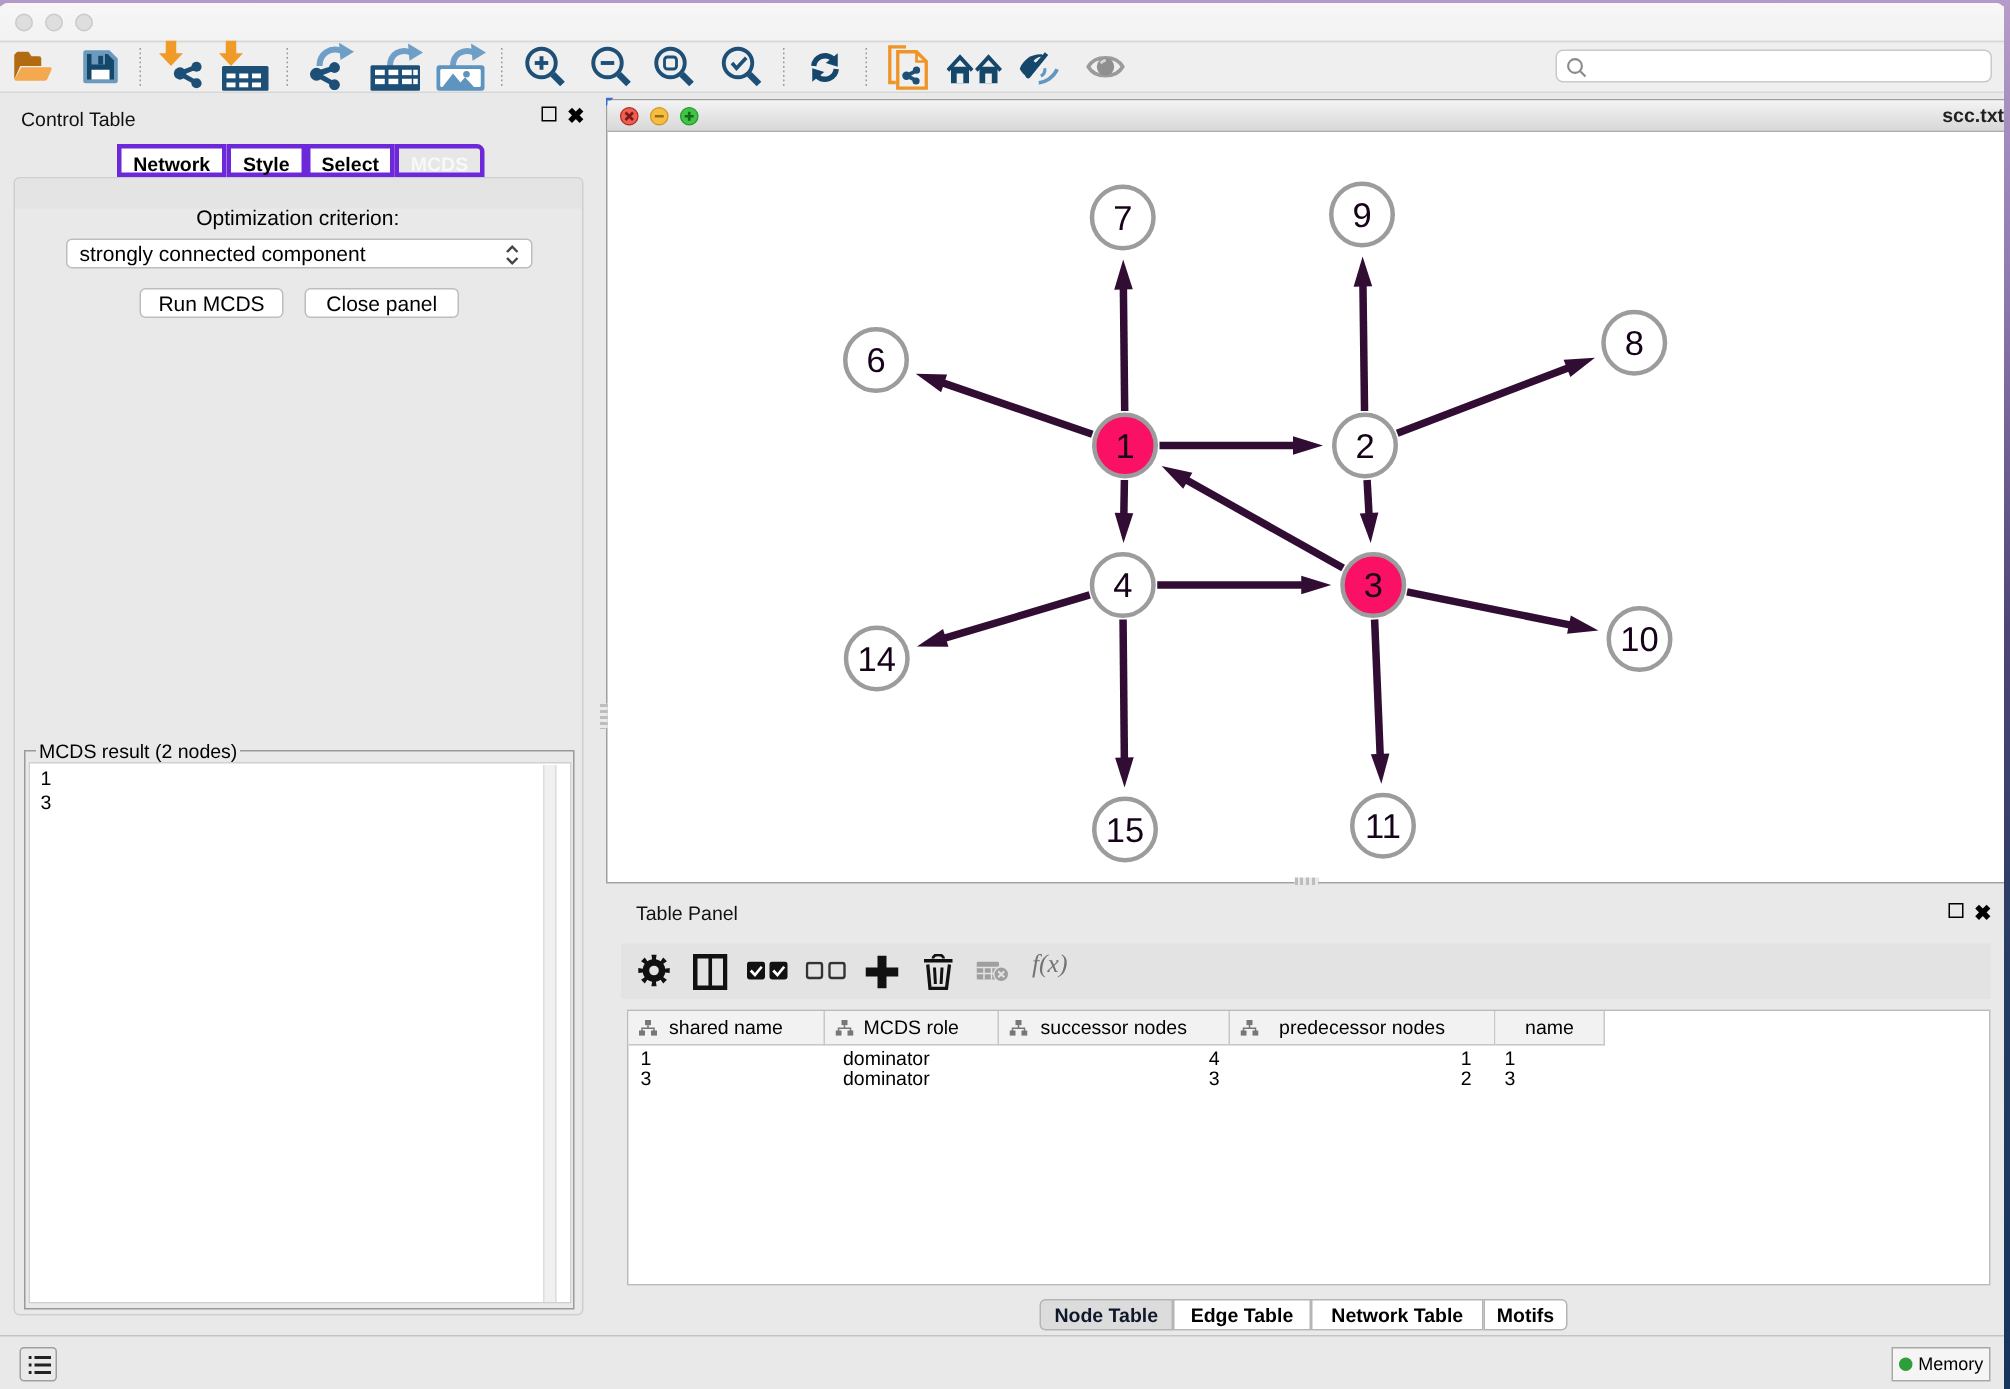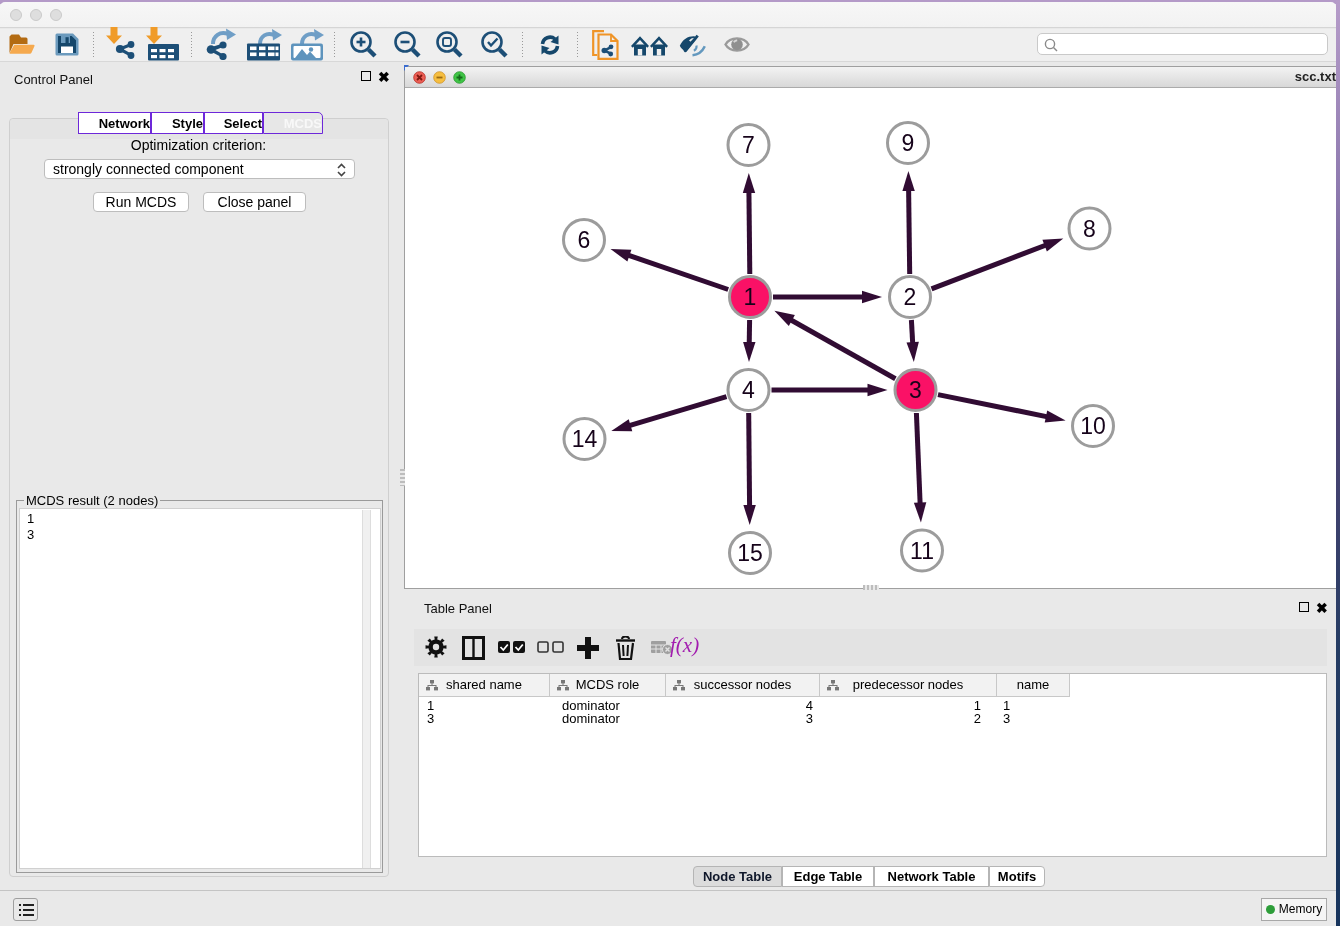--- a/index.html
+++ b/index.html
@@ -14,21 +14,21 @@
 #ttext{width:100%;text-align:center;top:7px;color:#9b9b9b;font-size:13px}
 
 #toolbar{left:0;top:29px;width:1336px;height:33px;background:#efefef;border-bottom:1px solid #d8d8d8}
 .vsep{position:absolute;top:3px;height:26px;width:1px;background-image:linear-gradient(#9a9a9a 33%,rgba(0,0,0,0) 0%);background-size:1px 3px}
 #search{left:1037px;top:4px;width:291px;height:22px;background:#fff;border:1px solid #c9c9c9;border-radius:5px}
 
 #cpanel{left:0;top:63px;width:397px;height:827px;background:#e9e9e9}
 #cphead{left:14px;top:9px;font-size:13px;color:#111}
 .wbtn{position:absolute;font-size:13px;color:#000}
 #cptabs{left:78px;top:33px;height:22px;font-size:13px;font-weight:bold}
-.tab{position:absolute;top:16px;height:22px;background:#fff;border:1px solid #6d28d9;color:#000;text-align:right;line-height:22px}
+.tab{position:absolute;top:0;height:22px;background:#fff;border:3px solid #6d28d9;color:#000;text-align:center;line-height:22px}
 #cpbox{left:9px;top:55px;width:380px;height:759px;border:1px solid #cfcfcf;border-radius:4px;background:#e9e9e9}
 #optlabel{left:0;top:74px;width:397px;text-align:center;font-size:14px;color:#000}
 #combo{left:44px;top:96px;width:311px;height:20px;background:#fff;border:1px solid #bdbdbd;border-radius:4px;font-size:14px;line-height:18px;padding-left:8px;color:#000}
 .btn{position:absolute;top:129px;height:20px;background:#fff;border:1px solid #bdbdbd;border-radius:4px;font-size:14px;text-align:center;line-height:18px;color:#000}
 #fieldset{left:16px;top:437px;width:367px;height:373px;border:1px solid #9a9a9a}
 #legend{position:absolute;left:7px;top:-8px;background:#e9e9e9;padding:0 2px;font-size:13px;color:#000}
 #resultarea{position:absolute;left:2px;top:7px;width:362px;height:361px;background:#fff;border:1px solid #d0d0d0;font-size:13px;line-height:16px;padding:2px 0 0 7px;color:#000}
 #resscroll{position:absolute;left:342px;top:1px;width:9px;height:358px;background:#f0f0f0;border-left:1px solid #ddd;border-right:1px solid #ddd}
 
 #netwin{left:404px;top:66px;width:933px;height:523px;background:#fff;border:1px solid #9f9f9f}
@@ -213,21 +213,21 @@
 <div class="abs" id="search">
       <svg style="position:absolute;left:6px;top:4px" width="14" height="14" viewBox="0 0 14 14">
  <g fill="none" stroke="#8a8a8a" stroke-width="1.4">
           <circle cx="6" cy="6" r="4.6"></circle>
           <line x1="9.5" y1="9.5" x2="13" y2="13"></line>
         </g>
 </svg>
     </div>
 </div>
 <div class="abs" id="cpanel">
-  <div class="abs" id="cphead">Control Panel</div>
+  <div class="abs" id="cphead">Control Table</div>
   <div class="wbtn" style="left:361px;top:8px;width:10px;height:10px;border:1.5px solid #000"></div>
   <div class="wbtn" style="left:378px;top:6px;font-weight:bold;font-size:14px">✖</div>
   <div class="abs" id="cpbox">
       <div style="position:absolute;left:0;top:0;width:378px;height:20px;background:#e4e4e4;border-radius:4px 4px 0 0"></div>
     </div>
   <div class="abs" id="cptabs">
     <div class="tab" style="left:0;width:73px">Network</div>
     <div class="tab" style="left:73px;width:53px">Style</div>
     <div class="tab" style="left:126px;width:59px">Select</div>
     <div class="tab" style="left:185px;width:60px;background:#e7e7e7;color:#f8f8f8;border-radius:0 5px 0 0">MCDS</div>
@@ -368,21 +368,21 @@
         </g>
  <g stroke="#e3e3e3" stroke-width="1">
           <line x1="0" y1="4" x2="15" y2="4"></line>
           <line x1="5" y1="4" x2="5" y2="12"></line>
           <line x1="10" y1="4" x2="10" y2="12"></line>
           <line x1="0" y1="8" x2="15" y2="8"></line>
         </g>
  <circle cx="16.5" cy="8.5" r="5" fill="#9f9f9f" stroke="#e3e3e3" stroke-width="1"></circle>
         <path d="M14.5 6.5 l4 4 M18.5 6.5 l-4 4" stroke="#e3e3e3" stroke-width="1.4"></path>
 </svg>
-<div class="abs" style="left:256px;top:4px;width:40px;font-family:'Liberation Serif',serif;font-style:italic;font-size:21px;color:#a21caf">f(x)</div>
+<div class="abs" style="left:274px;top:4px;width:40px;font-family:'Liberation Serif',serif;font-style:italic;font-size:17px;color:#737373">f(x)</div>
   </div>
   <div class="abs" id="ttable">
 <div class="abs" id="thead">
   <div class="hcell" style="left:0;width:131px"><svg class="hicon" width="12" height="11" viewBox="0 0 12 11">
             <g fill="#777">
               <rect x="4" y="0" width="4" height="3.4"></rect>
               <rect x="0" y="7" width="4" height="3.4"></rect>
               <rect x="8" y="7" width="4" height="3.4"></rect>
               <path d="M5.5 3 h1 v2 h-1 z M1.5 5 h9 v1 h-9 z M1.5 5 h1 v3 h-1 z M9.5 5 h1 v3 h-1 z"></path>
             </g>

